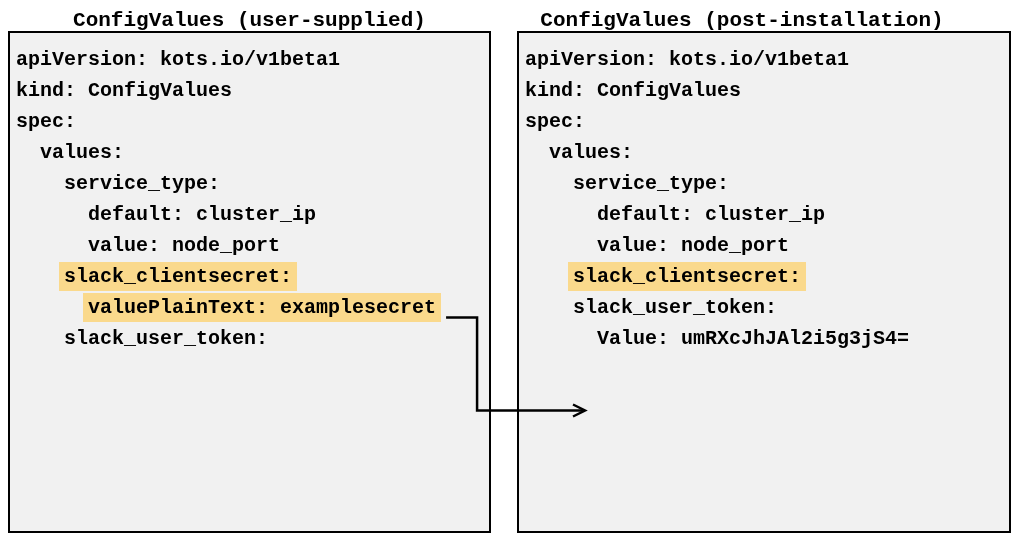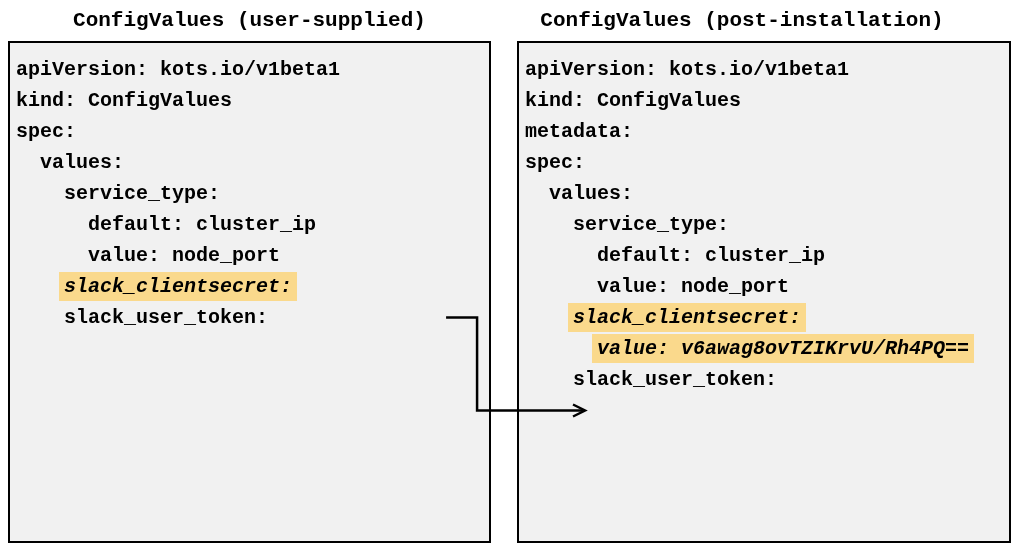--- a/index.html
+++ b/index.html
@@ -27,42 +27,41 @@
     text-align:center;
     font-size:21px;
     font-weight:bold;
     letter-spacing:0;
     white-space:pre;
   }
   #title-left{left:8px;width:483px;}
   #title-right{left:495px;width:494px;}
   .panel{
     position:absolute;
-    top:41px;
+    top:31px;
     height:502px;
     background:var(--panel-bg);
     border:2px solid var(--panel-border);
   }
   #panel-left{left:8px;width:483px;}
   #panel-right{left:517px;width:494px;}
   .code{
     padding:11px 0 0 6px;
   }
   .line{
     height:31px;
     line-height:31px;
     font-size:20px;
     font-weight:bold;
     white-space:pre;
   }
   .hl{
     background:var(--hl);
     padding:3px 5px;
     margin:-3px -5px;
-    font-style:italic;
   }
   #arrow-svg{
     position:absolute;
     left:0;top:0;
     width:1019px;height:559px;
     pointer-events:none;
   }
   #arrow-svg path, #arrow-svg polyline{
     fill:none;
     stroke:var(--ink);
@@ -81,37 +80,37 @@
   <div class="panel" id="panel-left">
     <div class="code">
         <div class="line"><span>apiVersion: kots.io/v1beta1</span></div>
         <div class="line"><span>kind: ConfigValues</span></div>
         <div class="line"><span>spec:</span></div>
         <div class="line">  <span>values:</span></div>
         <div class="line">    <span>service_type:</span></div>
         <div class="line">      <span>default: cluster_ip</span></div>
         <div class="line">      <span>value: node_port</span></div>
         <div class="line">    <span class="hl">slack_clientsecret:</span></div>
+        <div class="line">      <span class="hl">valuePlainText: examplesecret</span></div>
         <div class="line">    <span>slack_user_token:</span></div>
       </div>
   </div>
 
   <div class="panel" id="panel-right">
     <div class="code">
         <div class="line"><span>apiVersion: kots.io/v1beta1</span></div>
         <div class="line"><span>kind: ConfigValues</span></div>
-        <div class="line"><span>metadata:</span></div>
         <div class="line"><span>spec:</span></div>
         <div class="line">  <span>values:</span></div>
         <div class="line">    <span>service_type:</span></div>
         <div class="line">      <span>default: cluster_ip</span></div>
         <div class="line">      <span>value: node_port</span></div>
         <div class="line">    <span class="hl">slack_clientsecret:</span></div>
-        <div class="line">      <span class="hl">value: v6awag8ovTZIKrvU/Rh4PQ==</span></div>
         <div class="line">    <span>slack_user_token:</span></div>
+        <div class="line">      <span>Value: umRXcJhJAl2i5g3jS4=</span></div>
       </div>
   </div>
 
   <svg id="arrow-svg">
     <path id="arrow-shaft" d="M 446.078125 317.5 H 477.078125 V 410.5 H 583.015625"></path>
     <polyline id="arrow-head" points="573.015625,404.5 585.015625,410.5 573.015625,416.5"></polyline>
   </svg>
 
 </div>
 

